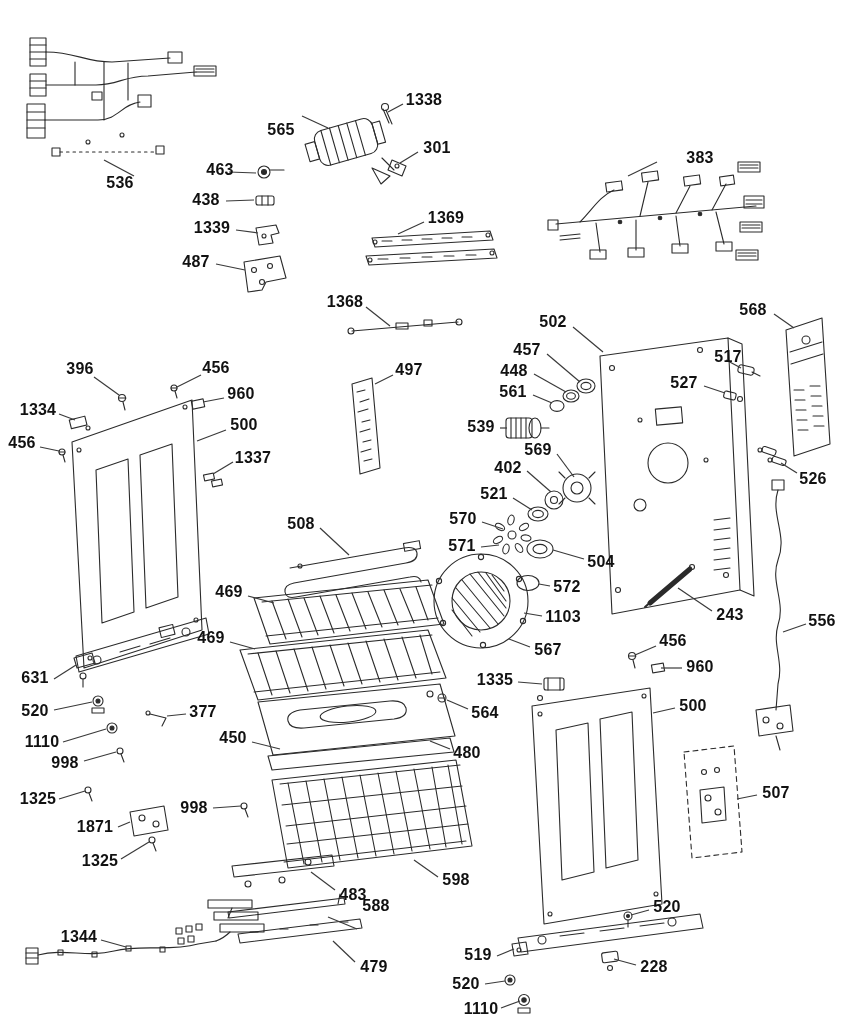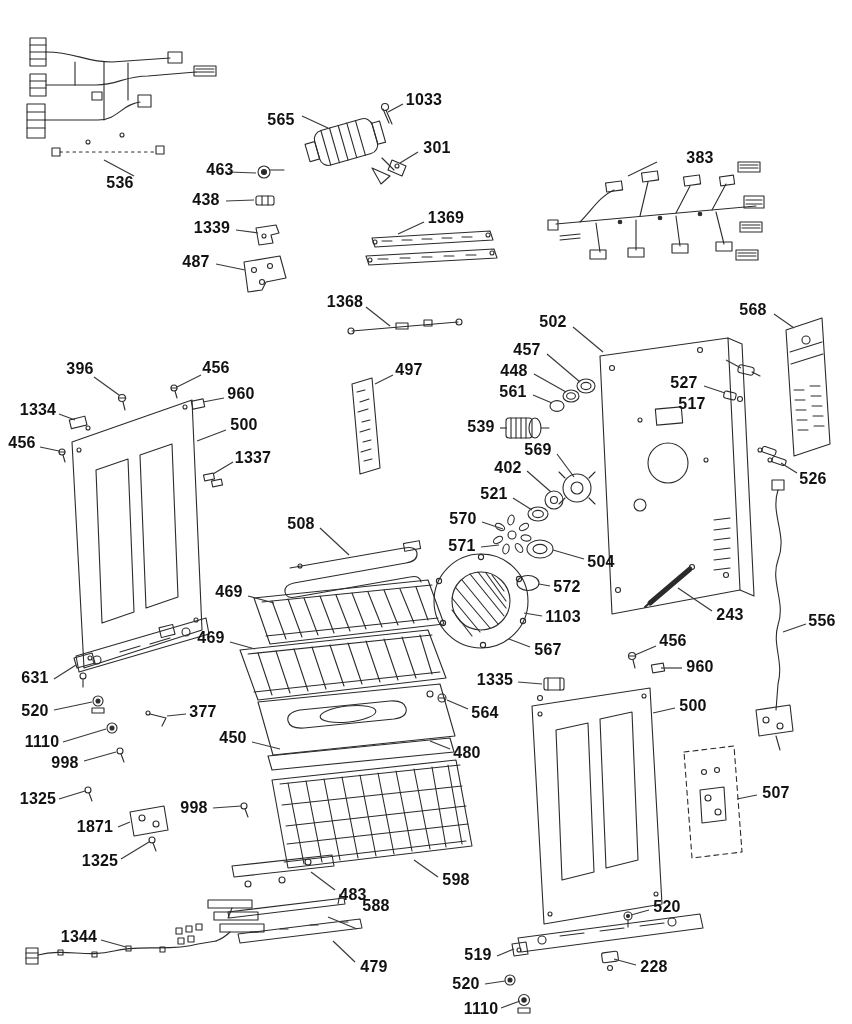--- a/index.html
+++ b/index.html
@@ -548,36 +548,36 @@
         <line x1="497" y1="956" x2="514" y2="949"></line>
         <line x1="649" y1="910" x2="631" y2="915"></line>
         <line x1="485" y1="984" x2="505" y2="981"></line>
         <line x1="636" y1="965" x2="614" y2="959"></line>
         <line x1="501" y1="1008" x2="520" y2="1001"></line>
       </g>
   </svg>
 
   <div id="label-layer">
       <span class="part-label" style="left: 120px; top: 183px;">536</span>
-      <span class="part-label" style="left: 281px; top: 120px;">565</span>
-      <span class="part-label" style="left: 424px; top: 100px;">1033</span>
+      <span class="part-label" style="left: 281px; top: 130px;">565</span>
+      <span class="part-label" style="left: 424px; top: 100px;">1338</span>
       <span class="part-label" style="left: 437px; top: 148px;">301</span>
       <span class="part-label" style="left: 209px; top: 170px; margin-left: 11px;">463</span>
       <span class="part-label" style="left: 206px; top: 200px;">438</span>
       <span class="part-label" style="left: 212px; top: 228px;">1339</span>
       <span class="part-label" style="left: 196px; top: 262px;">487</span>
       <span class="part-label" style="left: 446px; top: 218px;">1369</span>
       <span class="part-label" style="left: 345px; top: 302px;">1368</span>
       <span class="part-label" style="left: 700px; top: 158px;">383</span>
       <span class="part-label" style="left: 553px; top: 322px;">502</span>
       <span class="part-label" style="left: 753px; top: 310px;">568</span>
       <span class="part-label" style="left: 527px; top: 350px;">457</span>
       <span class="part-label" style="left: 514px; top: 371px;">448</span>
       <span class="part-label" style="left: 513px; top: 392px;">561</span>
-      <span class="part-label" style="left: 692px; top: 357px; margin-top: 47px;">517</span>
+      <span class="part-label" style="left: 728px; top: 357px;">517</span>
       <span class="part-label" style="left: 684px; top: 383px;">527</span>
       <span class="part-label" style="left: 481px; top: 427px;">539</span>
       <span class="part-label" style="left: 538px; top: 450px;">569</span>
       <span class="part-label" style="left: 508px; top: 468px;">402</span>
       <span class="part-label" style="left: 80px; top: 369px;">396</span>
       <span class="part-label" style="left: 216px; top: 368px;">456</span>
       <span class="part-label" style="left: 241px; top: 394px;">960</span>
       <span class="part-label" style="left: 38px; top: 410px;">1334</span>
       <span class="part-label" style="left: 244px; top: 425px;">500</span>
       <span class="part-label" style="left: 22px; top: 443px;">456</span>

